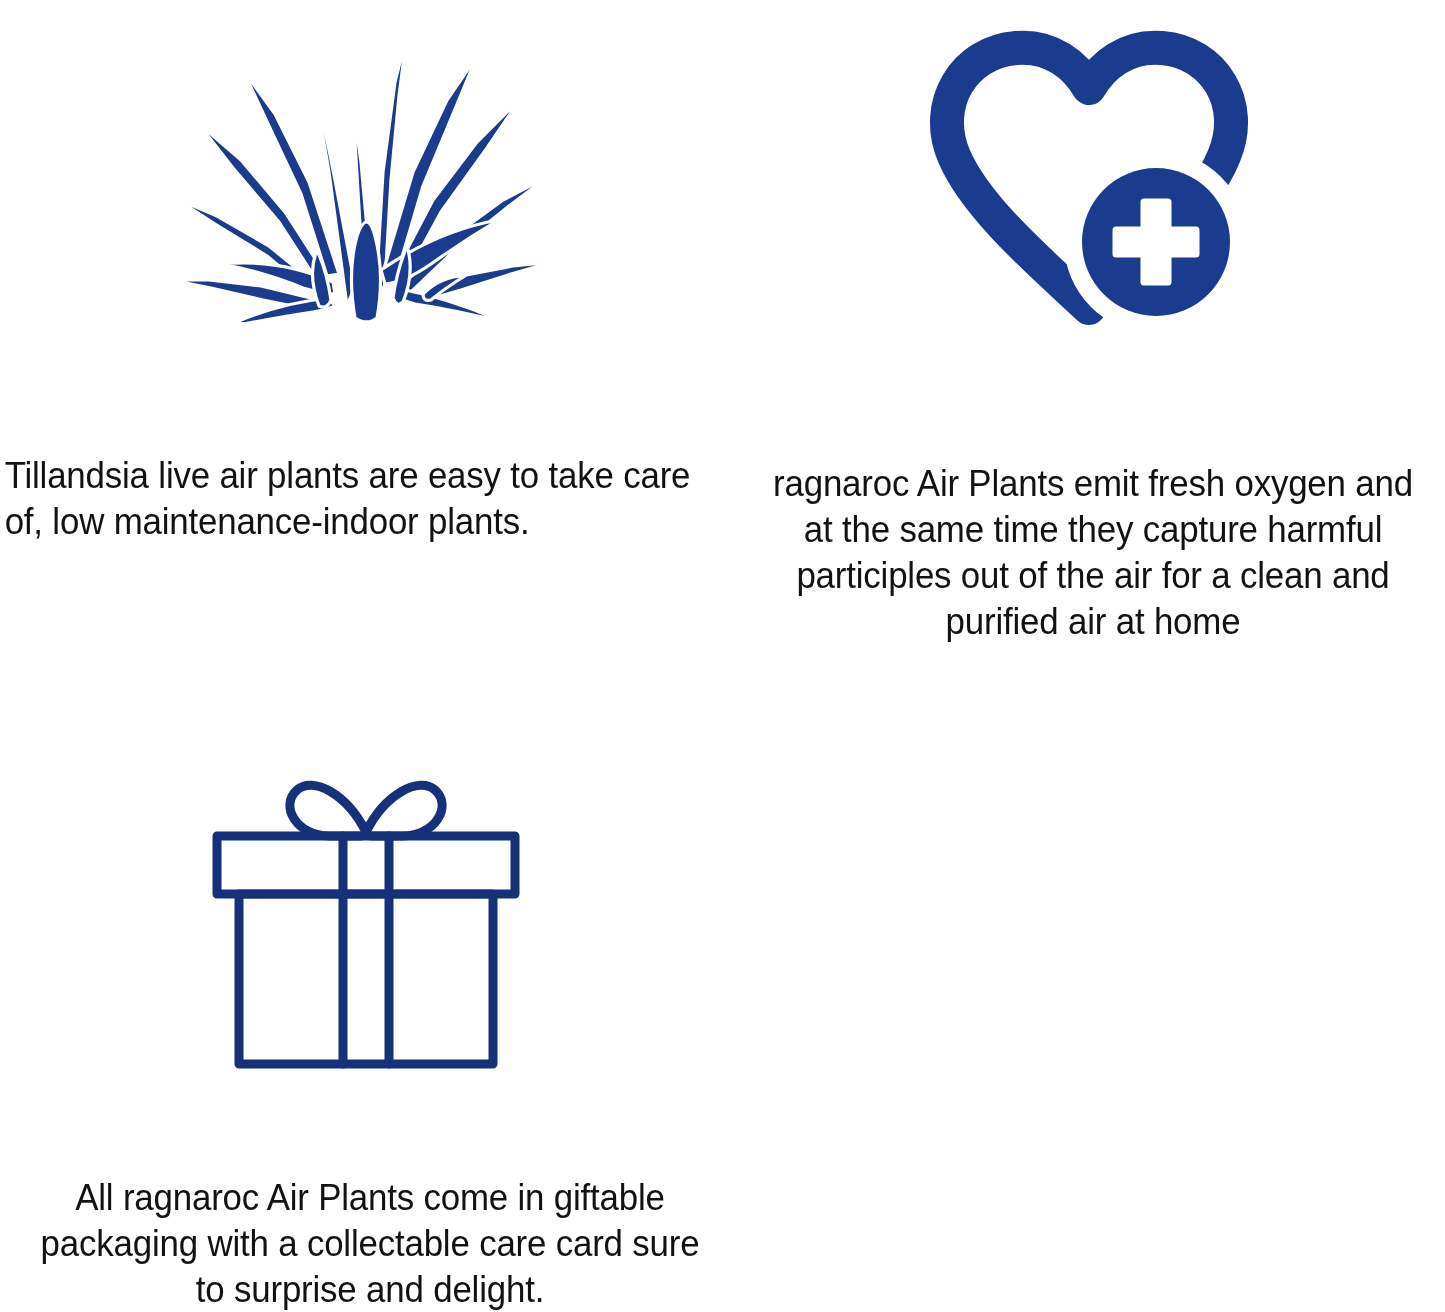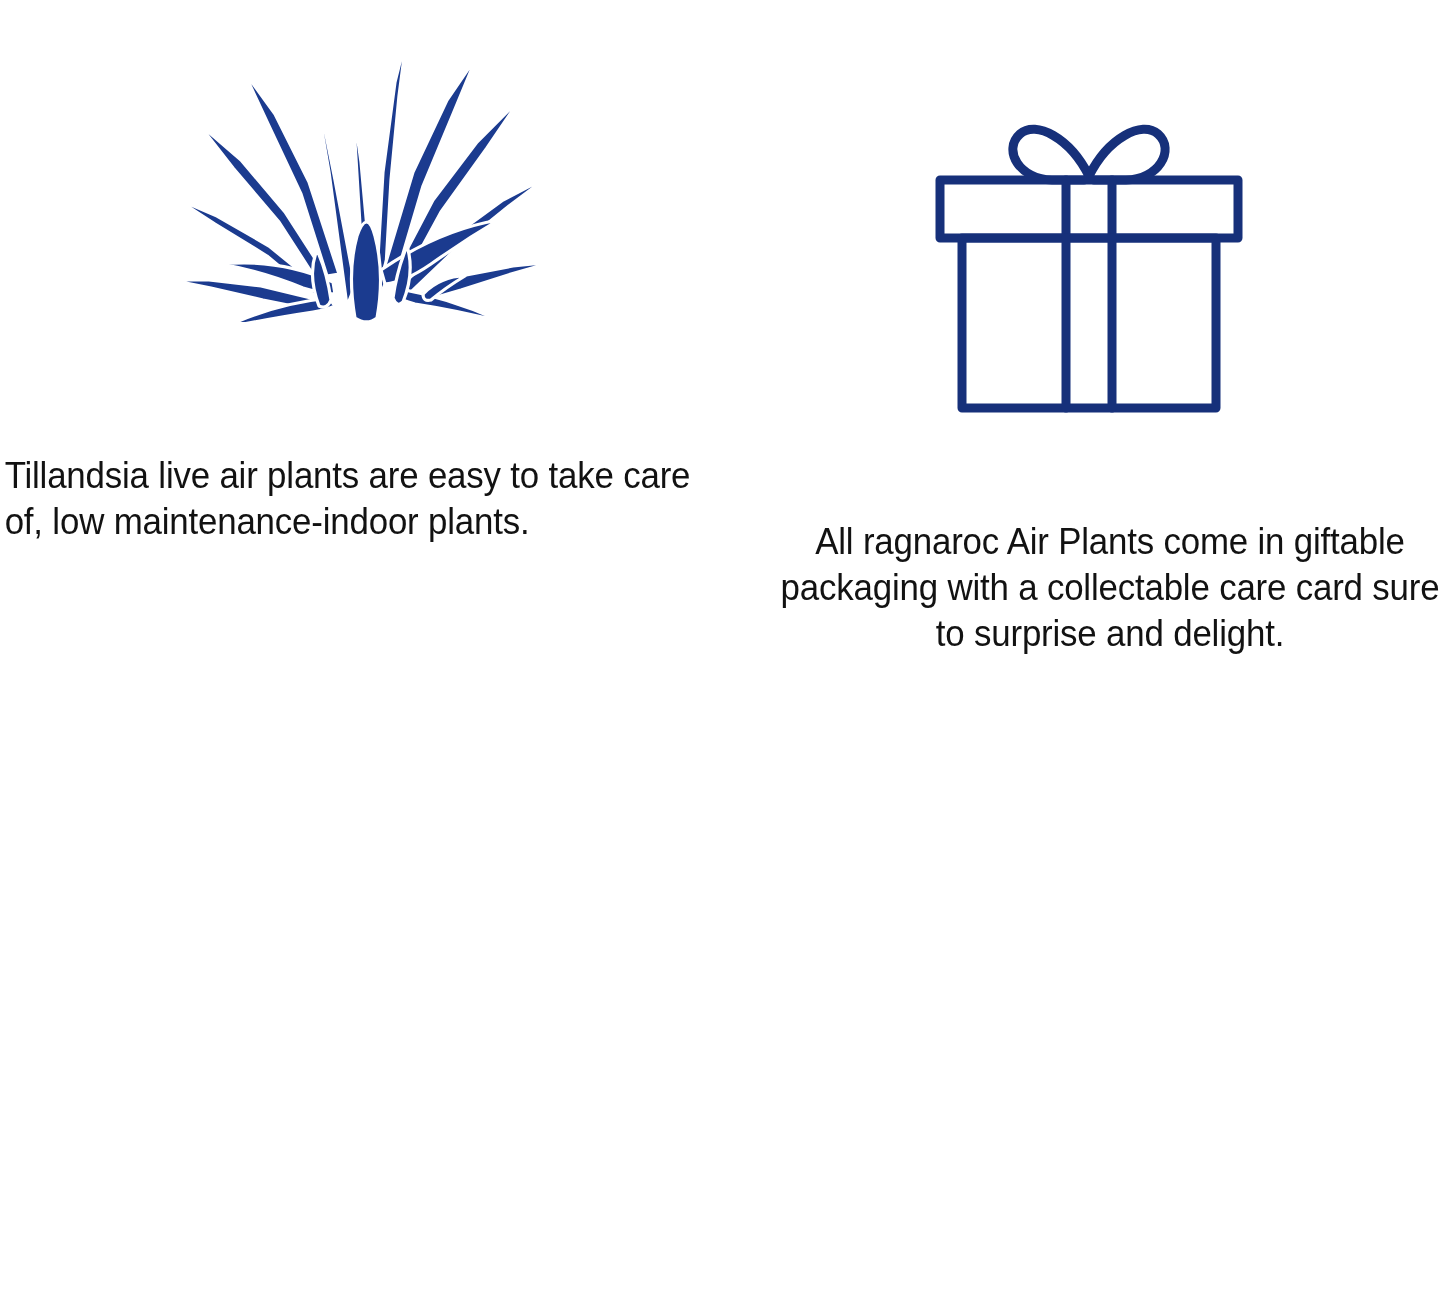--- a/index.html
+++ b/index.html
@@ -119,20 +119,41 @@
 
           <path d="M234 280 Q246 250 238 224 Q228 248 224 276 Q228 286 234 280 Z"></path>
 
           <path d="M254 272 Q272 254 296 254 Q276 266 262 278 Q254 280 254 272 Z"></path>
         </g>
       </svg>
     </div>
     <div class="caption cap-plant">Tillandsia live air plants are easy to take care of, low maintenance-indoor plants.</div>
   </div>
 
+  <div class="feature-cell cell-heart">
+    <div class="icon-well">
+      <svg width="330" height="295" viewBox="0 0 330 295">
+
+        <path d="M165 278
+                 C 118 234, 52 178, 30 126
+                 C 8 74, 40 22, 92 18
+                 C 128 15, 152 36, 165 58
+                 C 178 36, 202 15, 238 18
+                 C 290 22, 322 74, 300 126
+                 C 288 156, 262 186, 232 214" fill="none" stroke="#1b3b8f" stroke-width="34" stroke-linecap="round" stroke-linejoin="round"></path>
+
+        <circle cx="232" cy="212" r="92" fill="#ffffff"></circle>
+
+        <circle cx="232" cy="212" r="74" fill="#1b3b8f"></circle>
+
+        <path d="M220 172 h24 v28 h28 v24 h-28 v28 h-24 v-28 h-28 v-24 h28 z" fill="#ffffff" stroke="#ffffff" stroke-width="7" stroke-linejoin="round"></path>
+      </svg>
+    </div>
+    <div class="caption cap-heart">ragnaroc Air Plants emit fresh oxygen and at the same time they capture harmful participles out of the air for a clean and purified air at home</div>
+  </div>
 
   <div class="feature-cell cell-gift">
     <div class="icon-well">
       <svg width="330" height="320" viewBox="0 0 330 320">
         <g fill="none" stroke="#16307a" stroke-width="9" stroke-linecap="round" stroke-linejoin="round">
 
           <path d="M165 72 C 146 34, 112 16, 96 30 C 78 46, 96 76, 128 76 L 160 76"></path>
 
           <path d="M165 72 C 184 34, 218 16, 234 30 C 252 46, 234 76, 202 76 L 170 76"></path>
 

